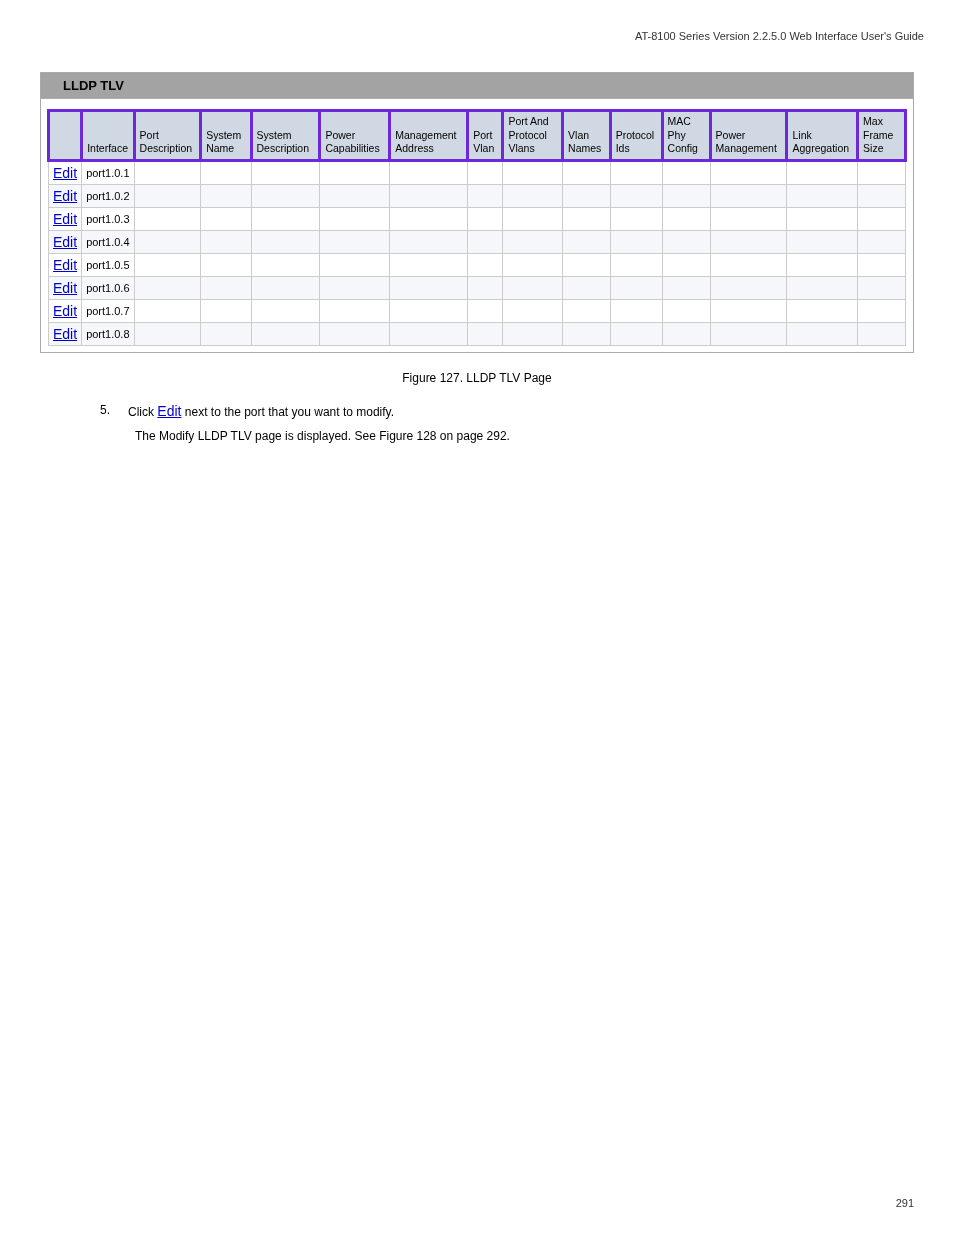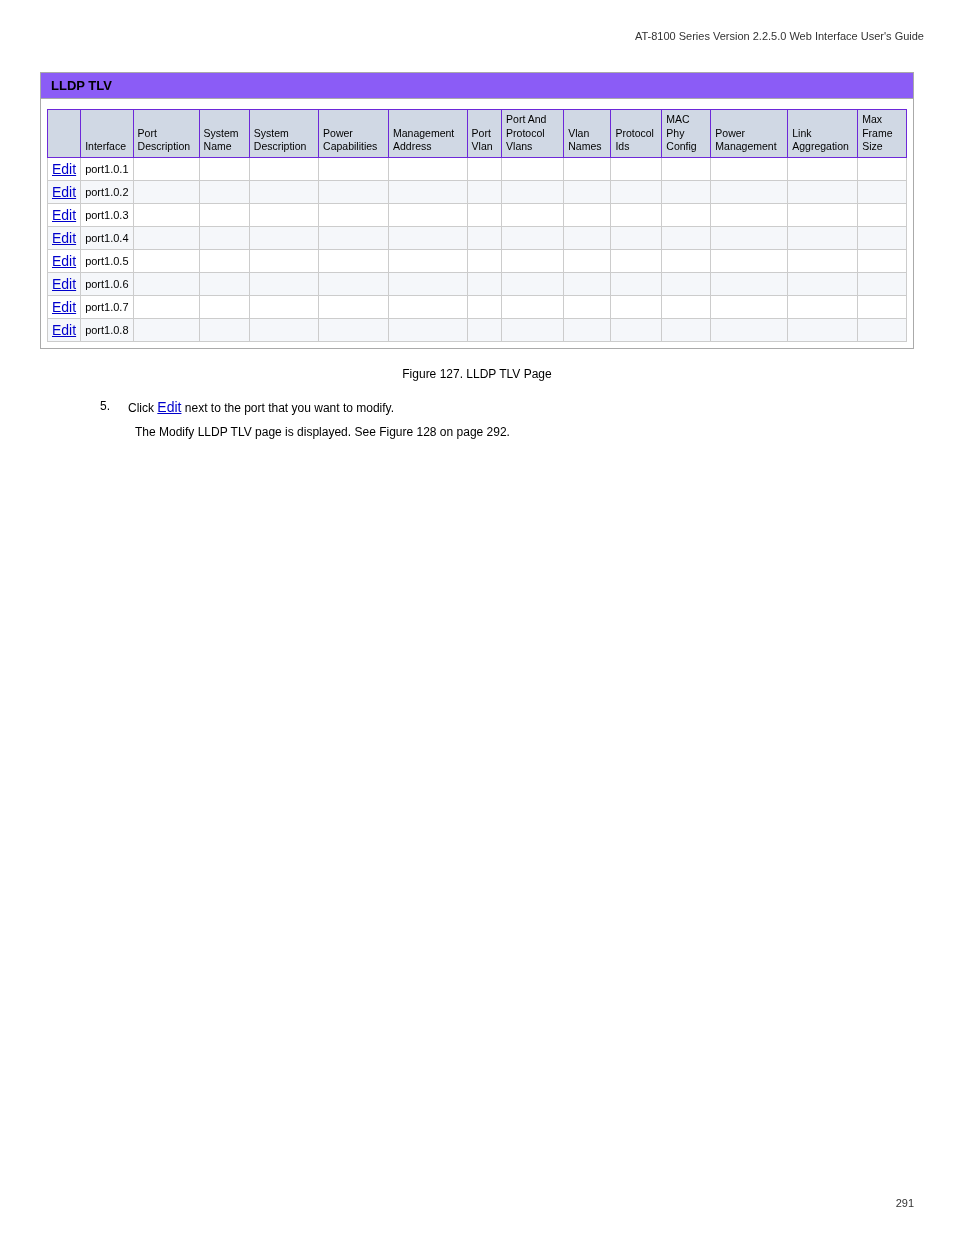--- a/index.html
+++ b/index.html
@@ -20,39 +20,39 @@
       margin-left: 40px;
     }
     .content-area {
       padding: 20px 40px 40px 40px;
     }
     .table-container {
       border: 1px solid #aaa;
       margin-bottom: 18px;
     }
     .table-title-bar {
-      background: #8b5cf6;
+      background: #a3a3a3;
       border-bottom: 1px solid #aaa;
-      padding: 5px 10px;
+      padding: 5px 22px;
       font-weight: bold;
       font-size: 13px;
     }
     .table-inner {
       padding: 10px 6px 6px 6px;
     }
     table {
       border-collapse: collapse;
       width: 100%;
       font-size: 11px;
     }
     thead tr {
       background: #d0d8e4;
     }
     thead th {
-      border: 1px solid #6d28d9;
+      border: 3px solid #6d28d9;
       padding: 3px 4px;
       text-align: left;
       vertical-align: bottom;
       font-weight: normal;
       font-size: 10.5px;
       line-height: 1.3;
       white-space: normal;
     }
     tbody tr {
       background: #fff;

